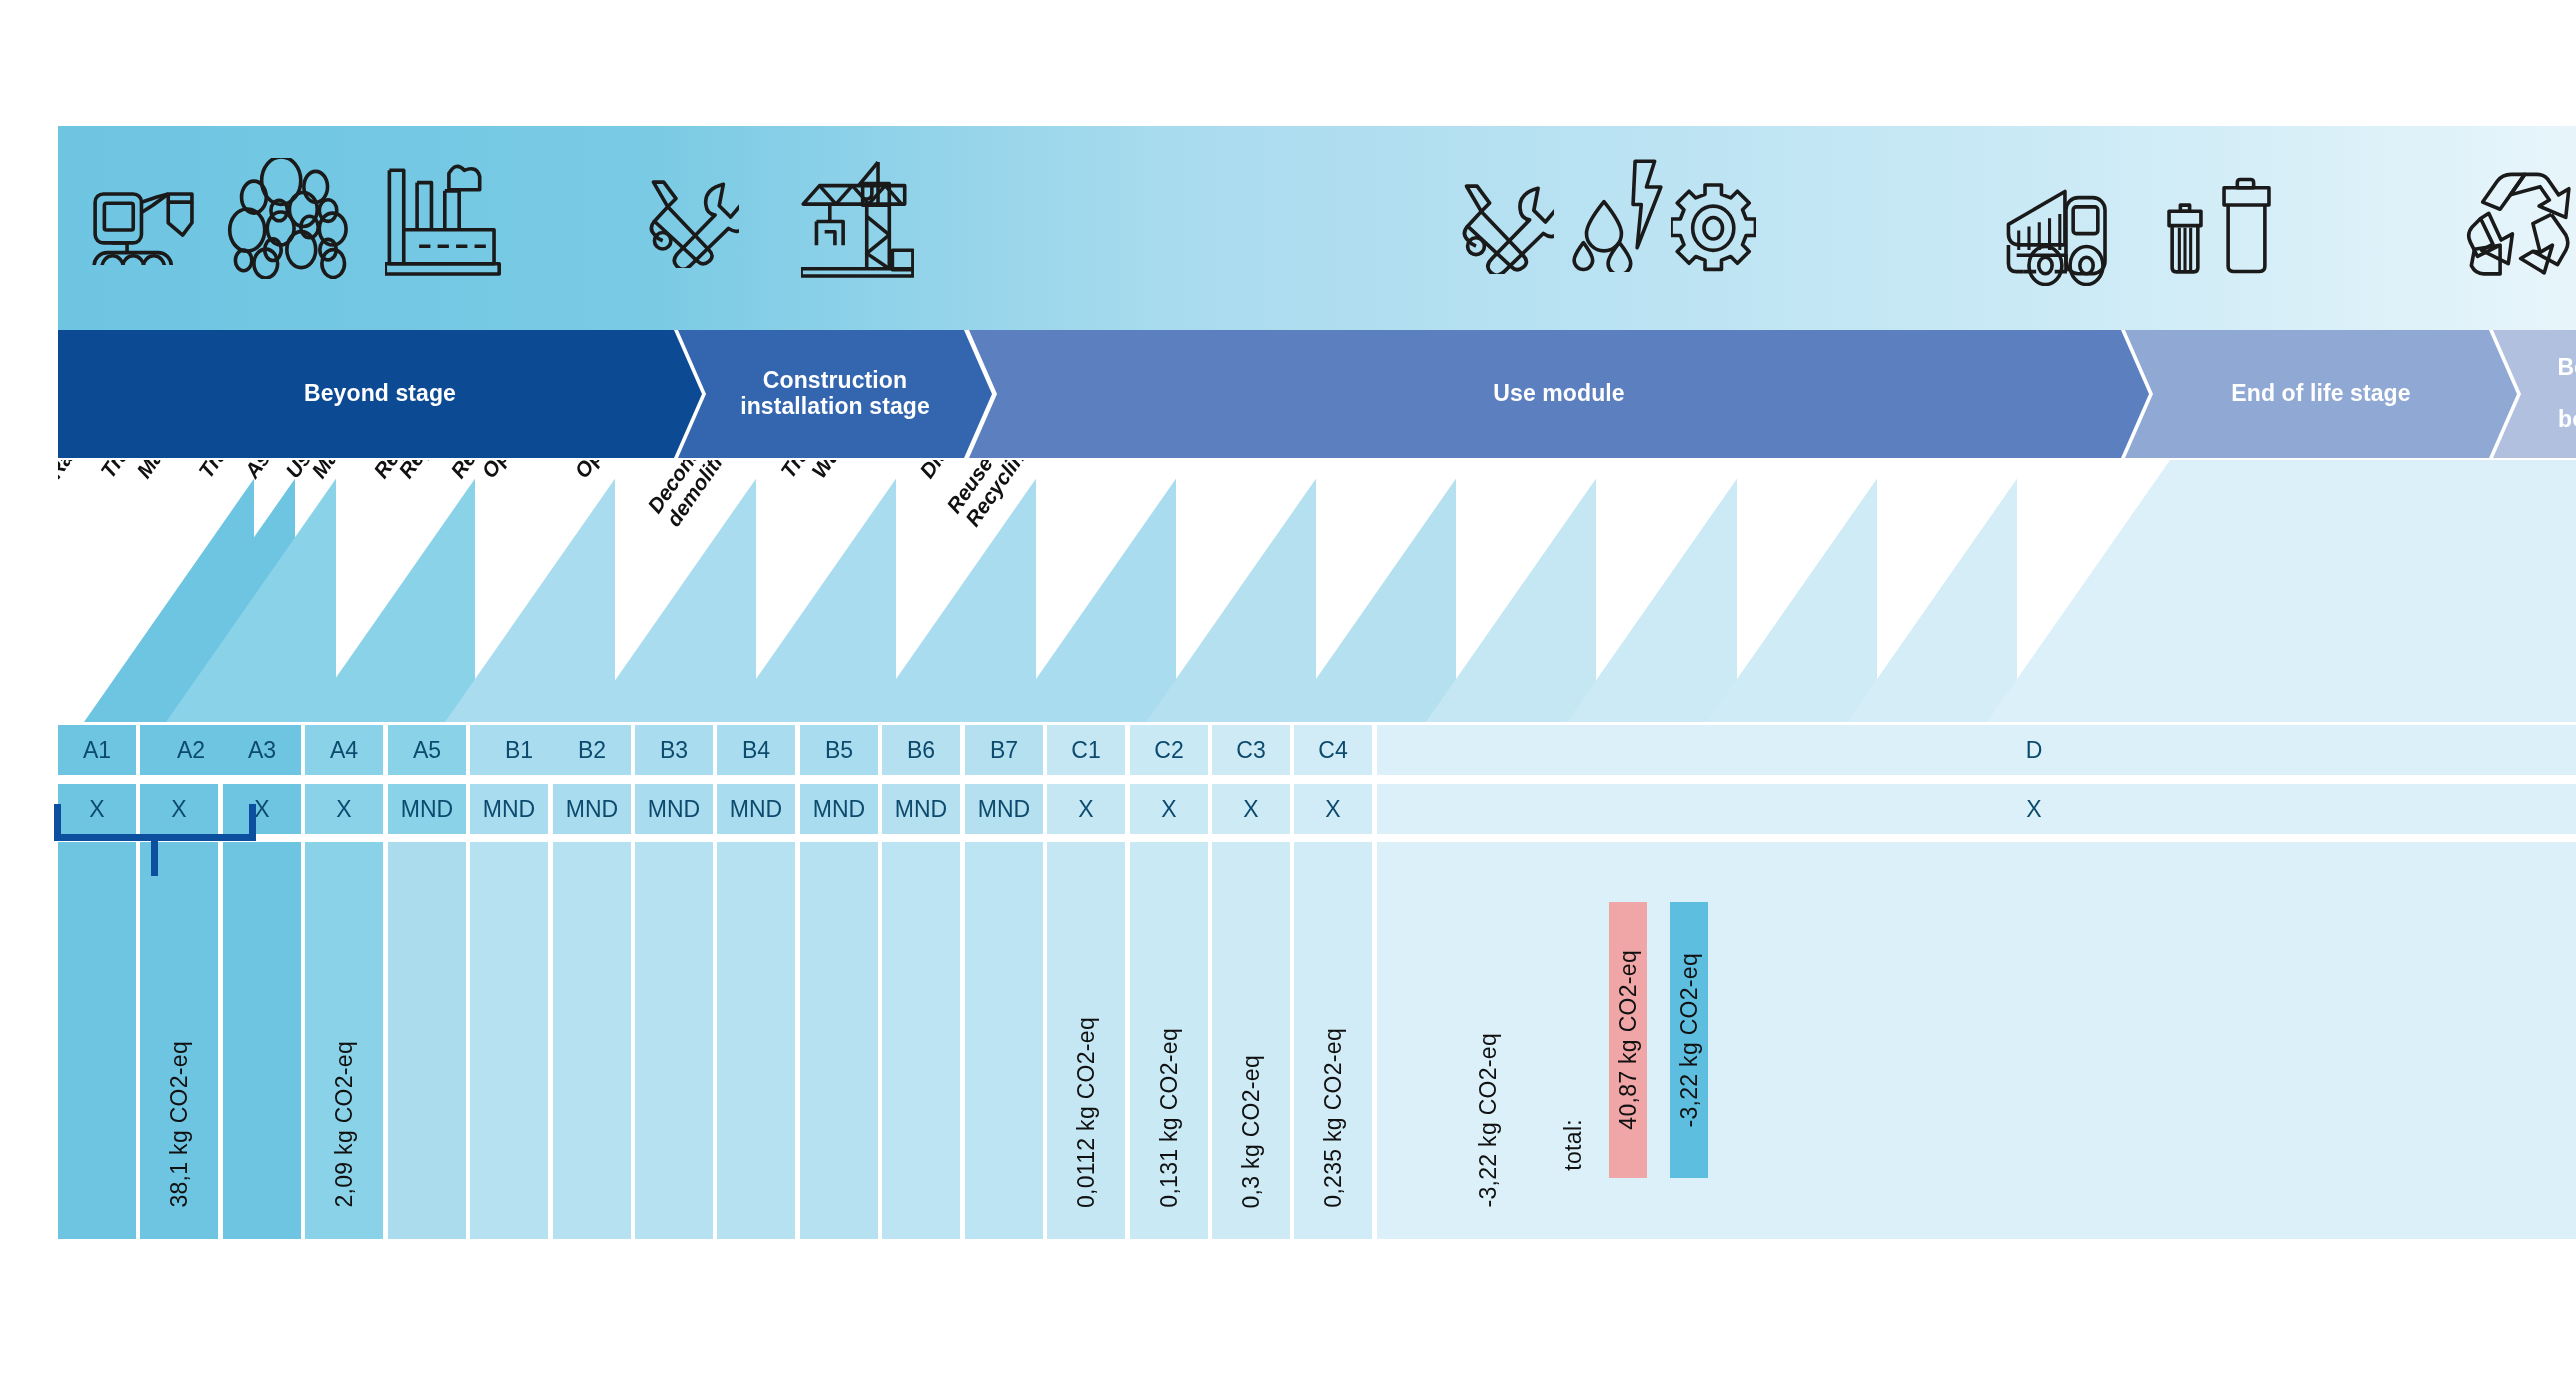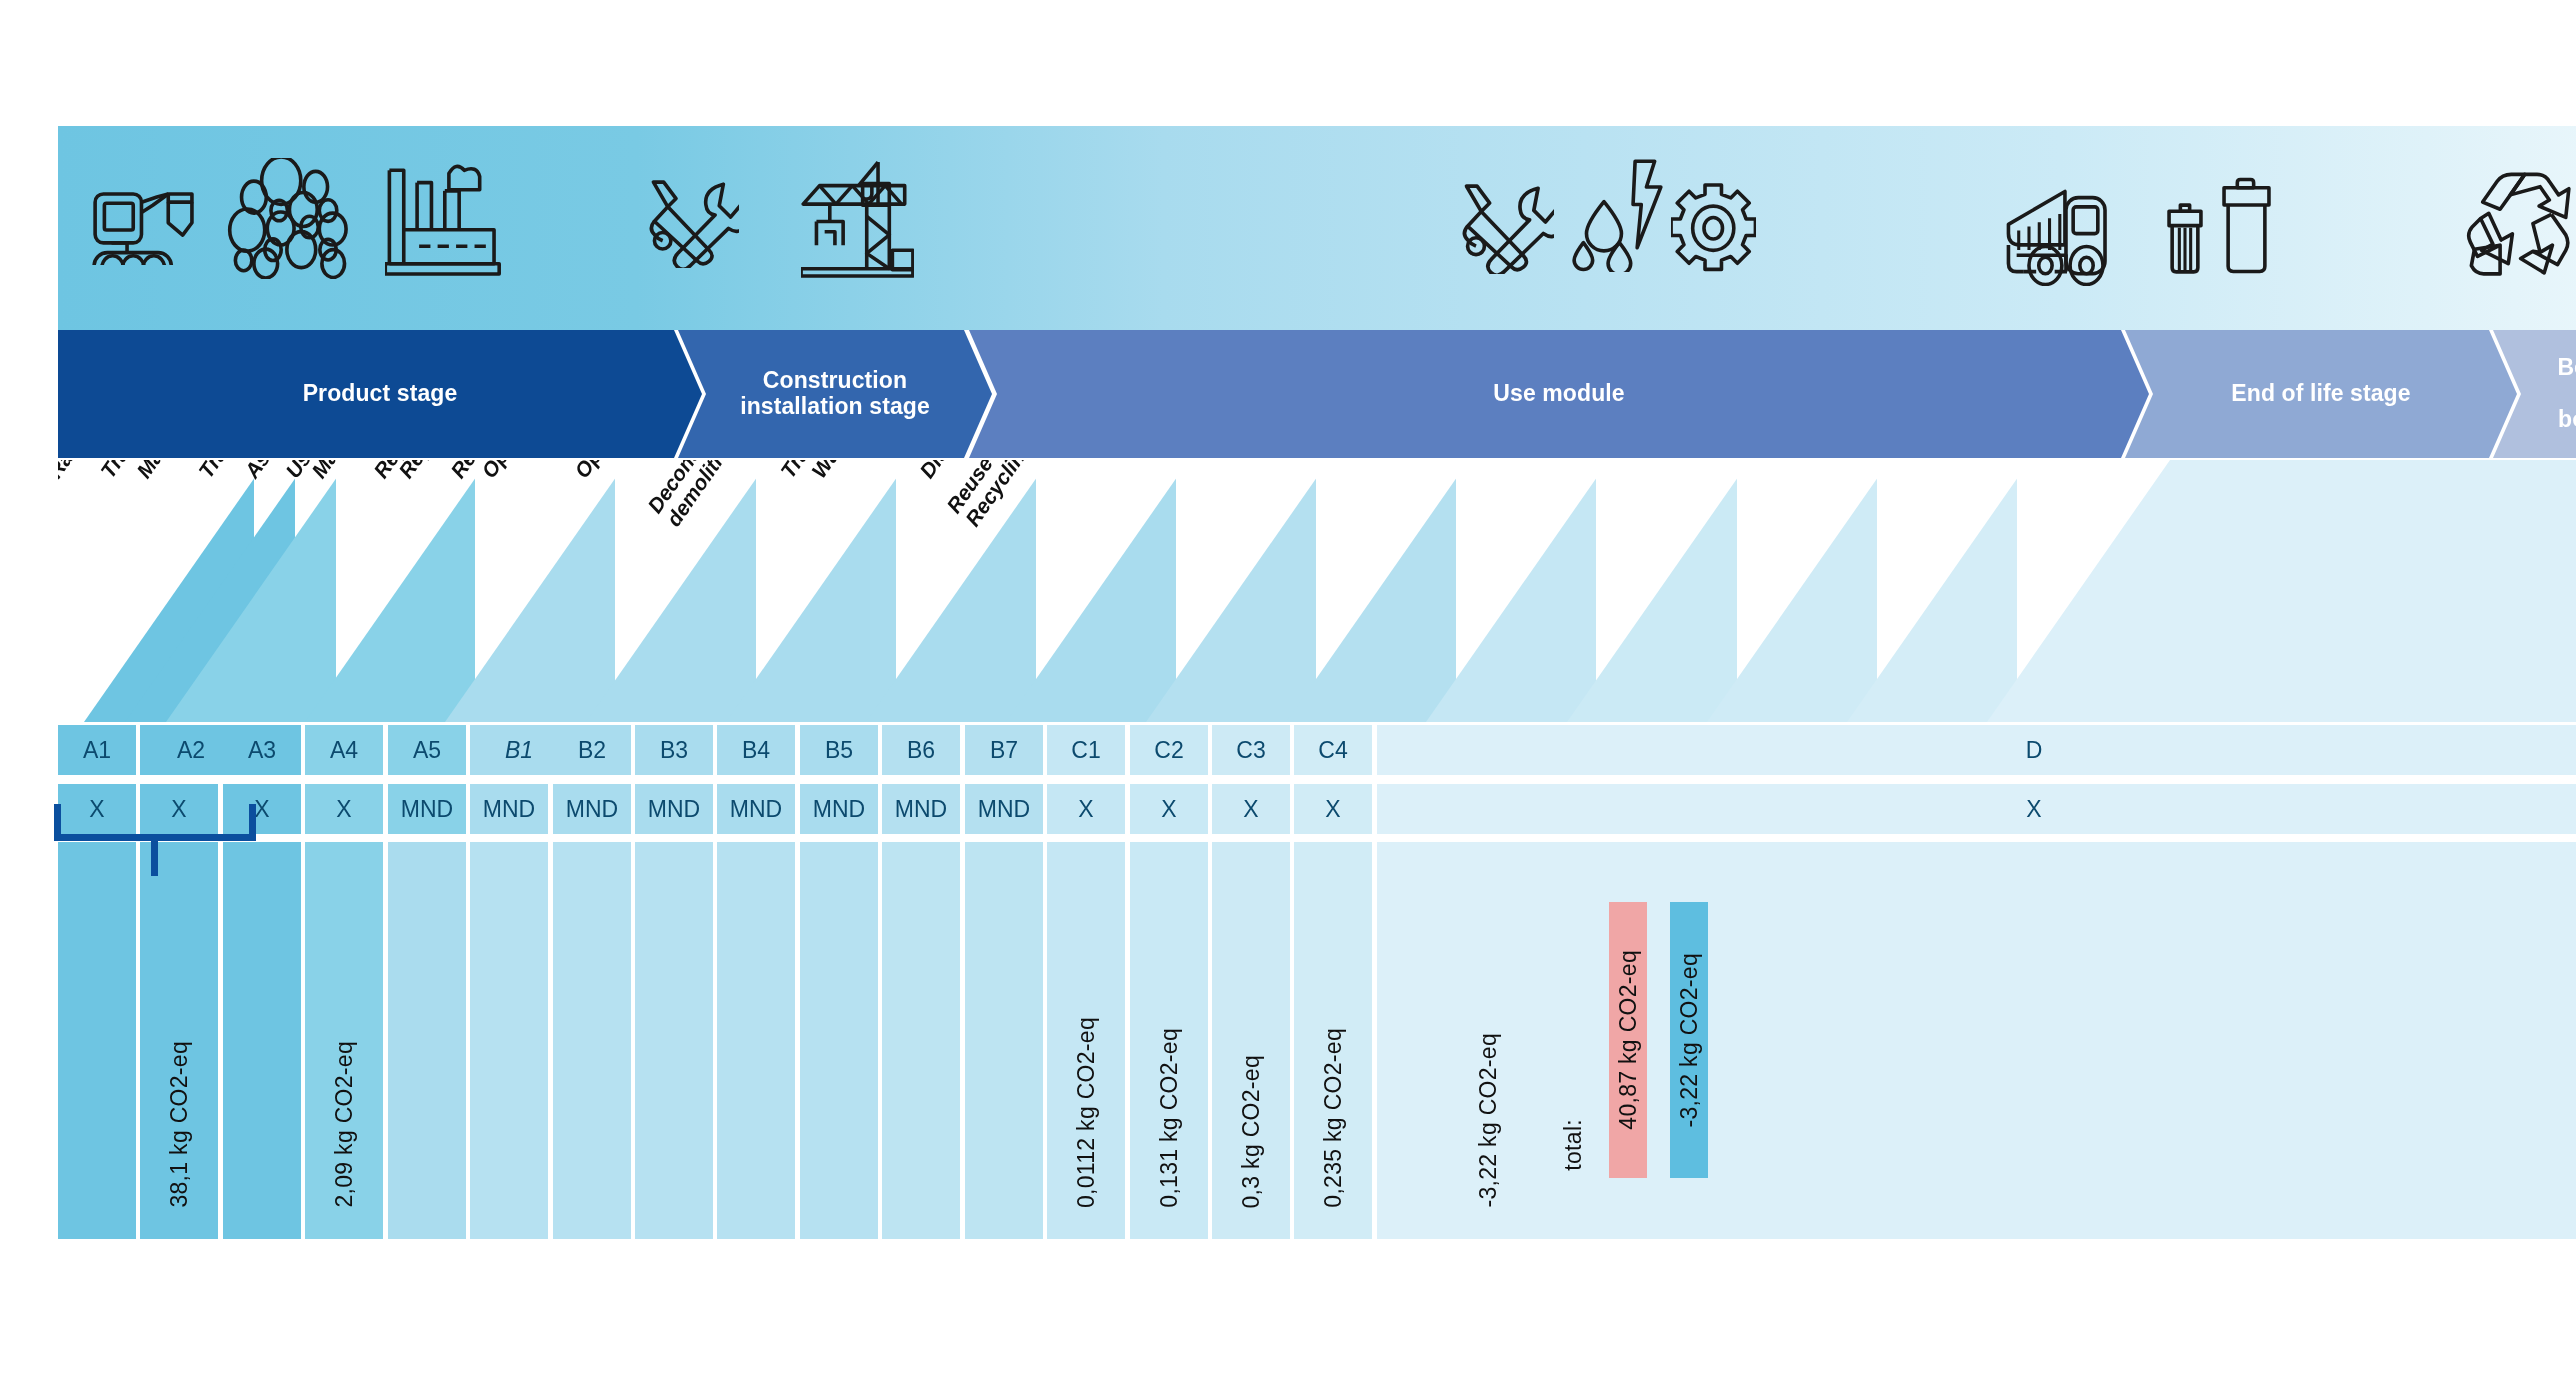--- a/index.html
+++ b/index.html
@@ -248,21 +248,21 @@
         <path d="M34 168 L84 160 L84 216 L52 216 q-16 0 -24 -16 Z"></path>
         <path d="M184 100 L212 140 q8 16 0 30 l-16 28 l-48 -26"></path>
         <path d="M148 172 L124 186 L170 214 L186 160 L162 174 Z"></path>
         <path d="M184 100 L148 118 L162 174"></path>
       </svg>
     </div>
   </div>
 
   <div class="stage-band">
     <div class="stage" style="left:0px;width:644px;background:#0d4a94;clip-path:polygon(0 0, 616px 0, 644px 64px, 616px 128px, 0 128px);">
-      <span>Product stage</span>
+      <span>Beyond stage</span>
     </div>
     <div class="stage" style="left:620px;width:314px;background:#3366ae;clip-path:polygon(0 0, 286px 0, 314px 64px, 286px 128px, 0 128px, 28px 64px);">
       <span style="white-space:pre-line">Construction
 installation stage</span>
     </div>
     <div class="stage" style="left:911px;width:1180px;background:#5c7fc0;clip-path:polygon(0 0, 1152px 0, 1180px 64px, 1152px 128px, 0 128px, 28px 64px);">
       <span>Use module</span>
     </div>
     <div class="stage" style="left:2067px;width:392px;background:#8fa9d4;clip-path:polygon(0 0, 364px 0, 392px 64px, 364px 128px, 0 128px, 28px 64px);">
       <span>End of life stage</span>
@@ -339,21 +339,21 @@
       </div>
     <div class="cell" style="left:165px;width:78px;height:50px;background:#6ec5e2;">
         <span>A3</span>
       </div>
     <div class="cell" style="left:247px;width:78px;height:50px;background:#89d2e8;">
         <span>A4</span>
       </div>
     <div class="cell" style="left:330px;width:78px;height:50px;background:#89d2e8;">
         <span>A5</span>
       </div>
-    <div class="cell" style="left:412px;width:98px;height:50px;background:#a9dcee;font-style:italic;">
+    <div class="cell" style="left:412px;width:98px;height:50px;background:#a9dcee;">
         <span>B1</span>
       </div>
     <div class="cell" style="left:495px;width:78px;height:50px;background:#a9dcee;">
         <span>B2</span>
       </div>
     <div class="cell" style="left:577px;width:78px;height:50px;background:#a9dcee;">
         <span>B3</span>
       </div>
     <div class="cell" style="left:659px;width:78px;height:50px;background:#a9dcee;">
         <span>B4</span>

